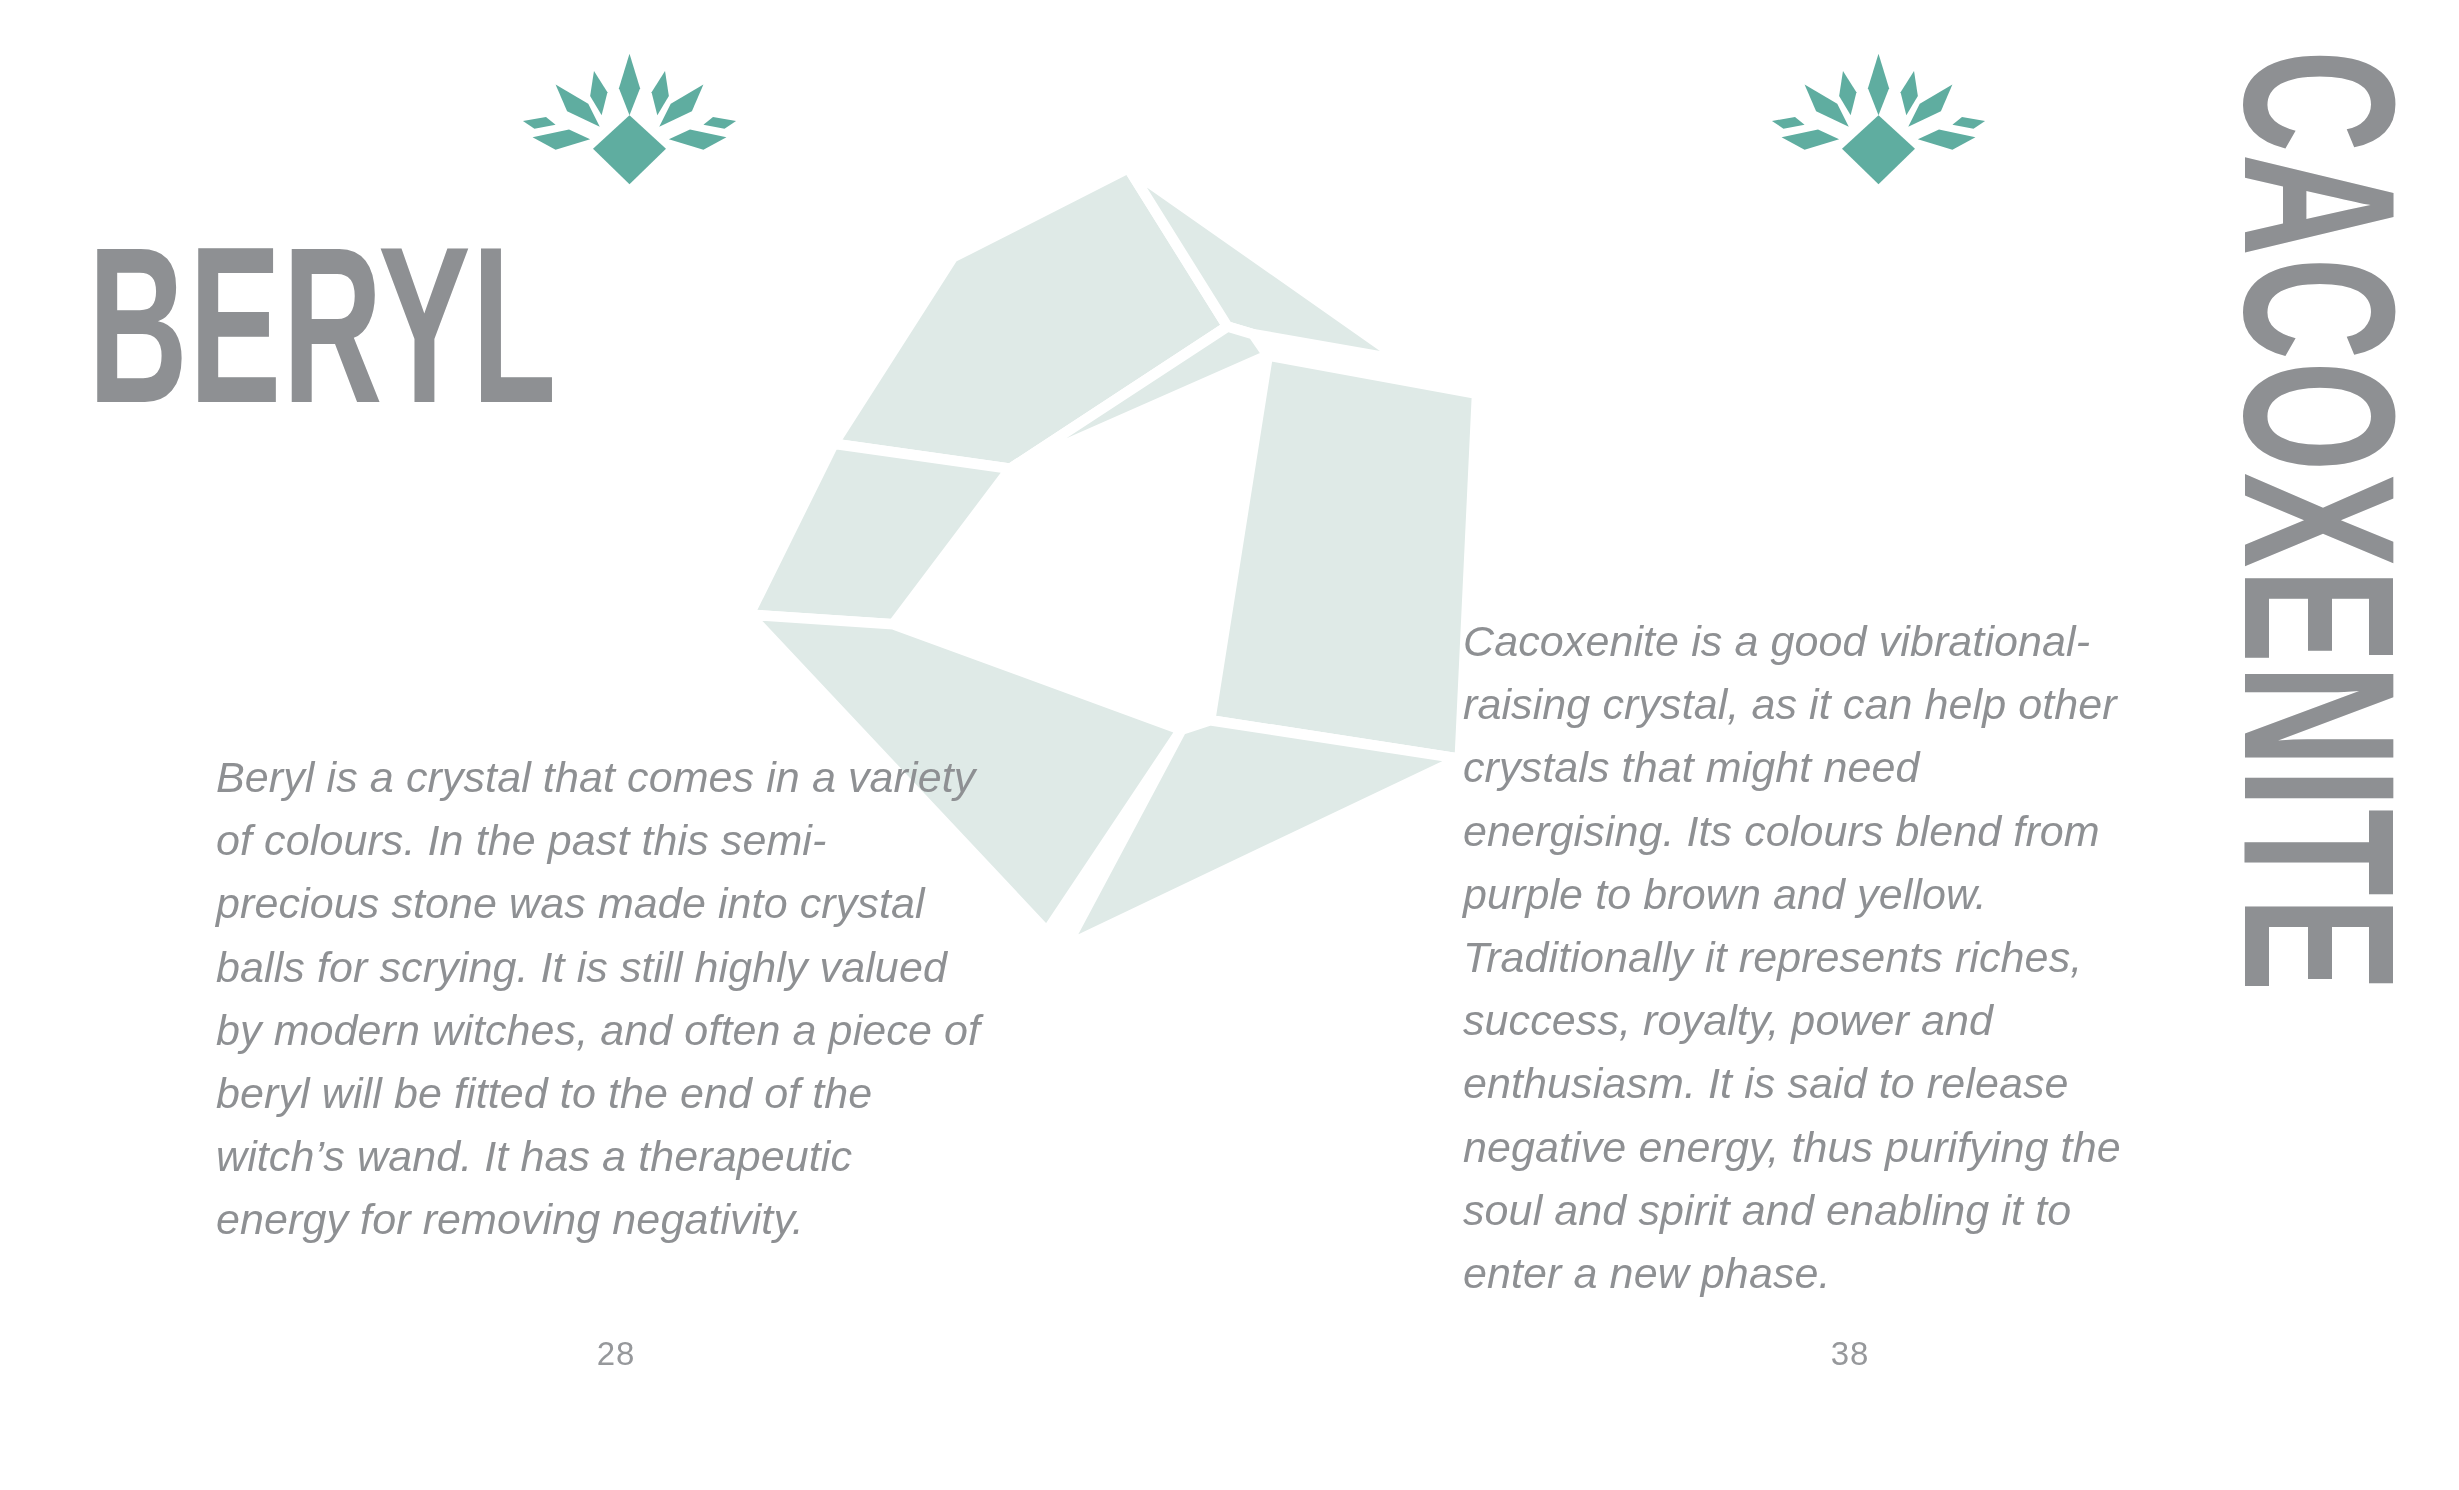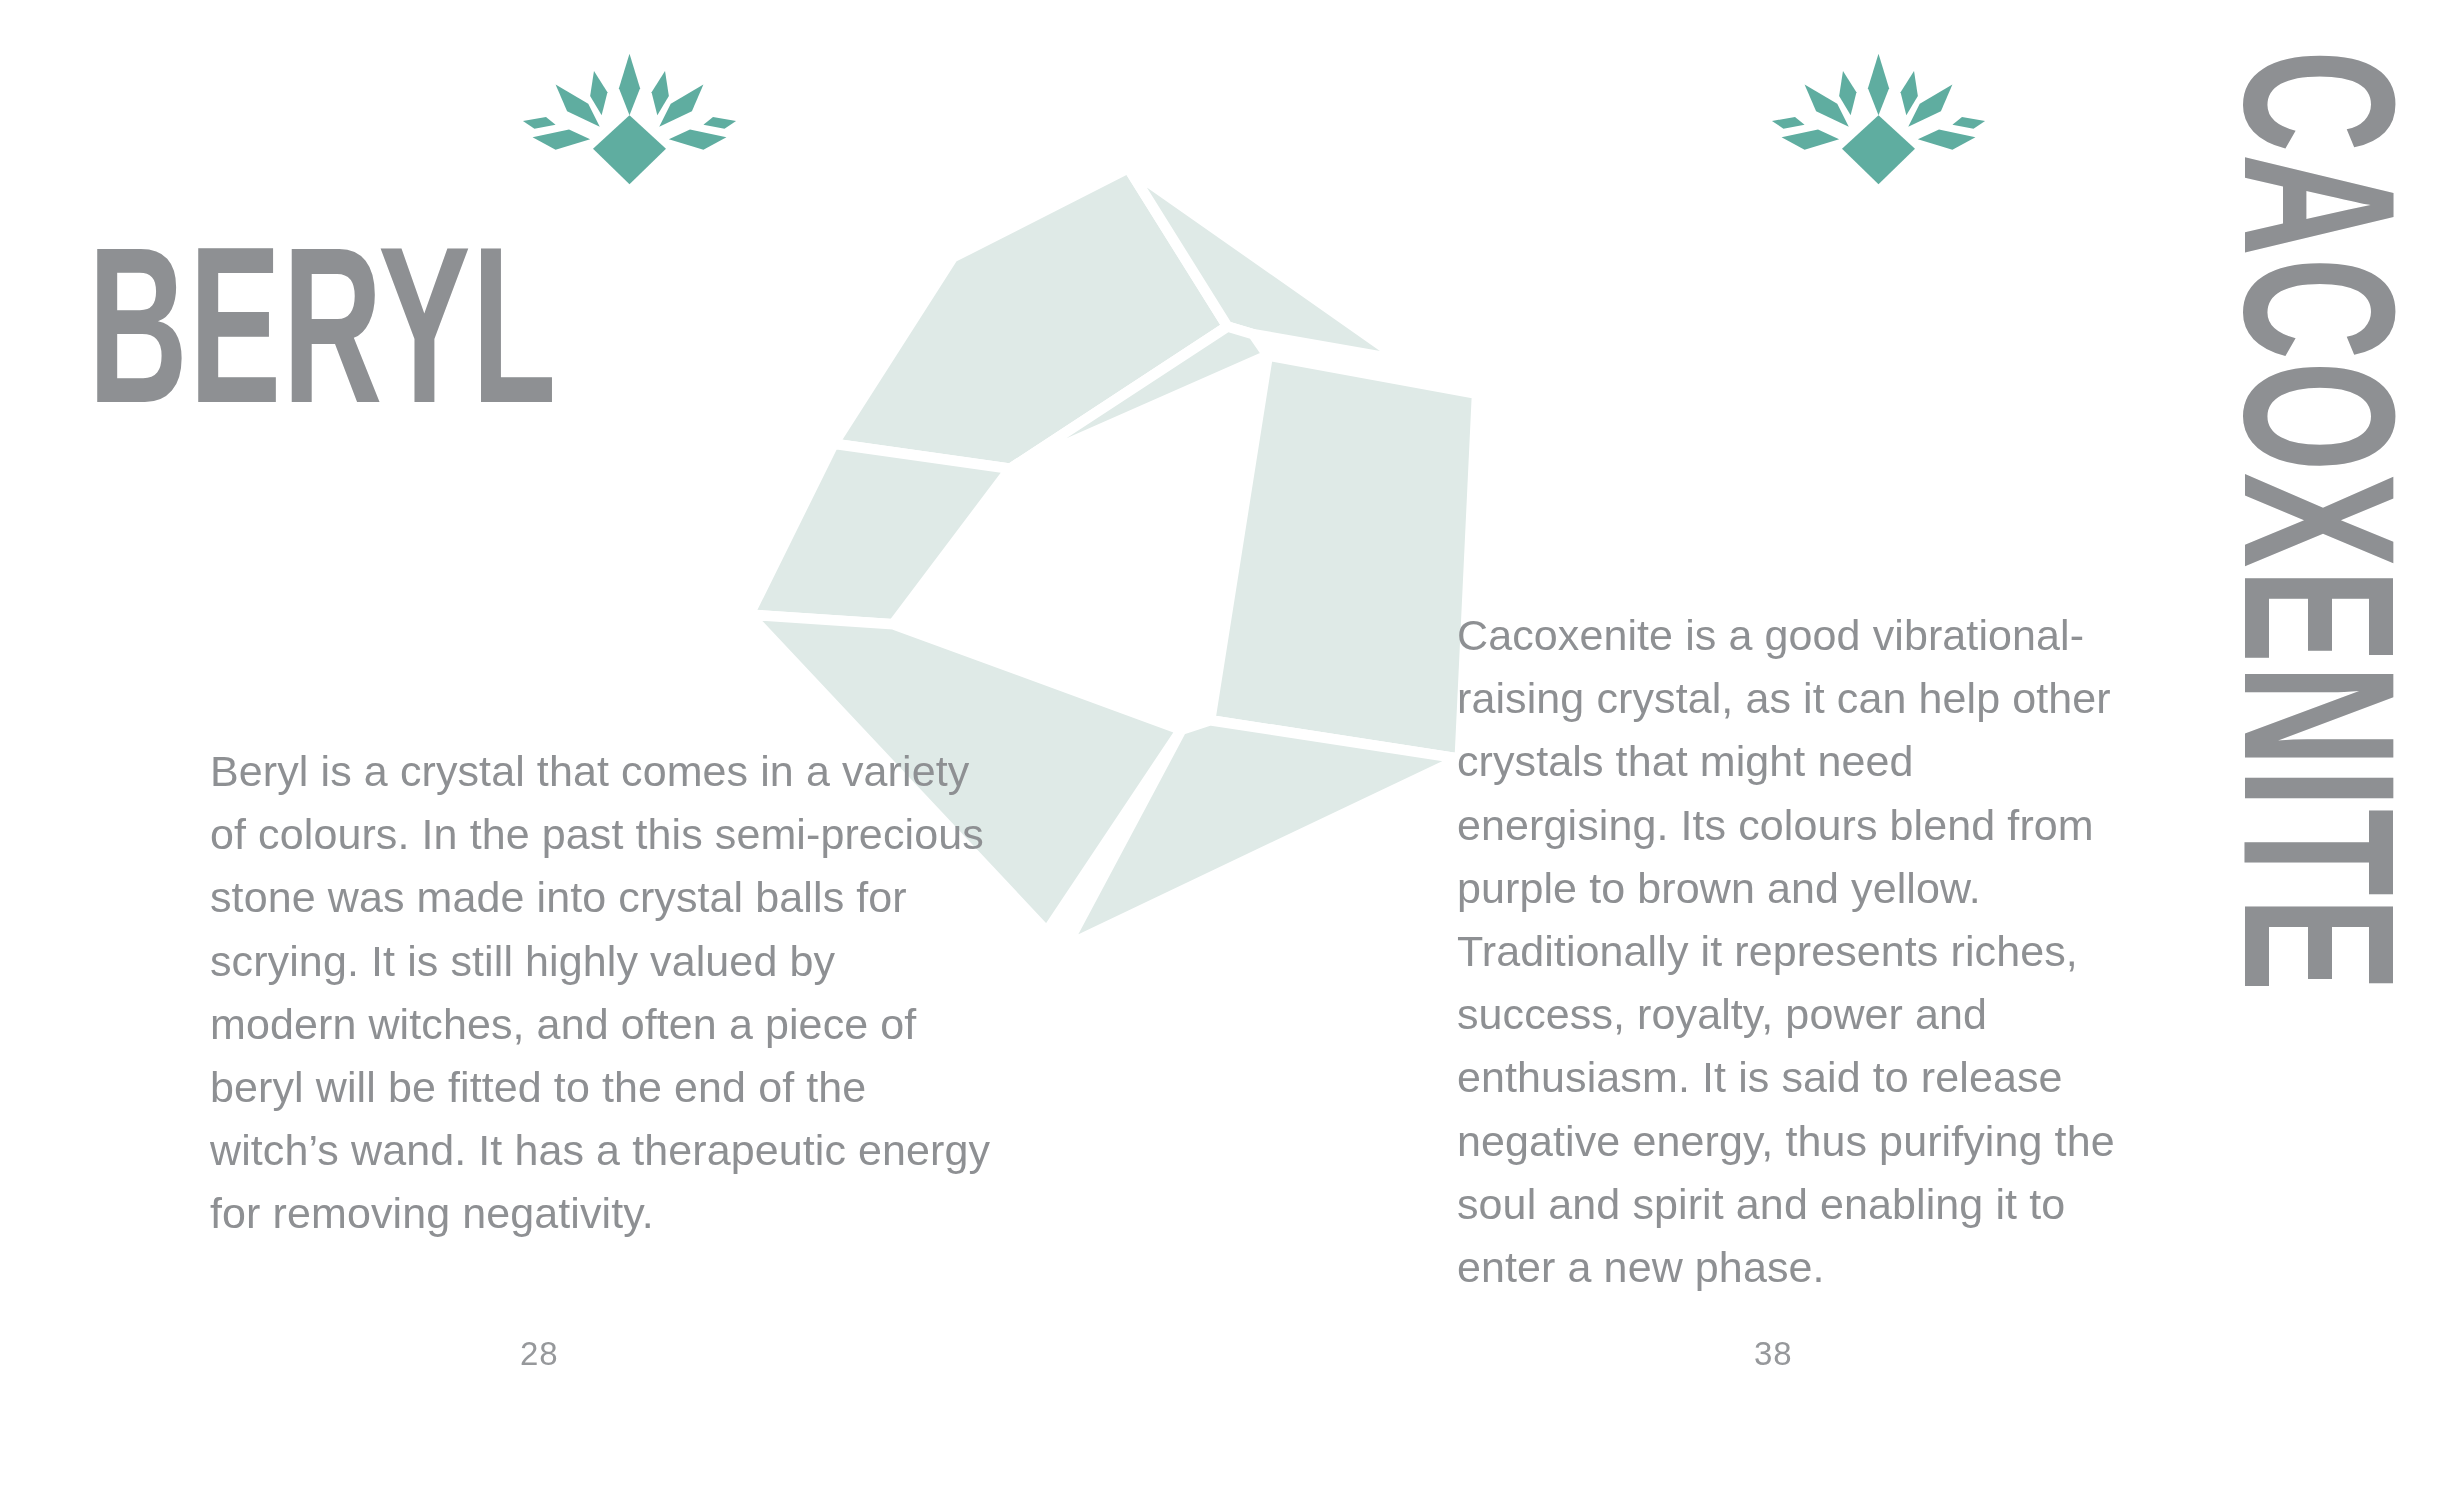--- a/index.html
+++ b/index.html
@@ -79,29 +79,30 @@
 
   
   .body-col {
     position: absolute;
     color: #8e9093;
     font-size: 43px;
     line-height: 1.47;
     font-weight: 400;
     letter-spacing: 0.1px;
   }
-  .body-col p { margin: 8px; }
+  .body-col p { margin: 14px; font-style: italic; }
   .col-left  { left: 202px;  top: 732px;  width: 797px; }
   .col-right { left: 1449px; top: 596px;  width: 692px; }
 
   
   .folio {
     position: absolute;
     top: 1335px;
     width: 192px;
+    text-align: center;
     color: #96989b;
     font-size: 33px;
     font-weight: 400;
     letter-spacing: 1px;
   }
   .folio-left  { left: 520px;  }
   .folio-right { left: 1754px; }
 </style>
 </head>
 <body>

